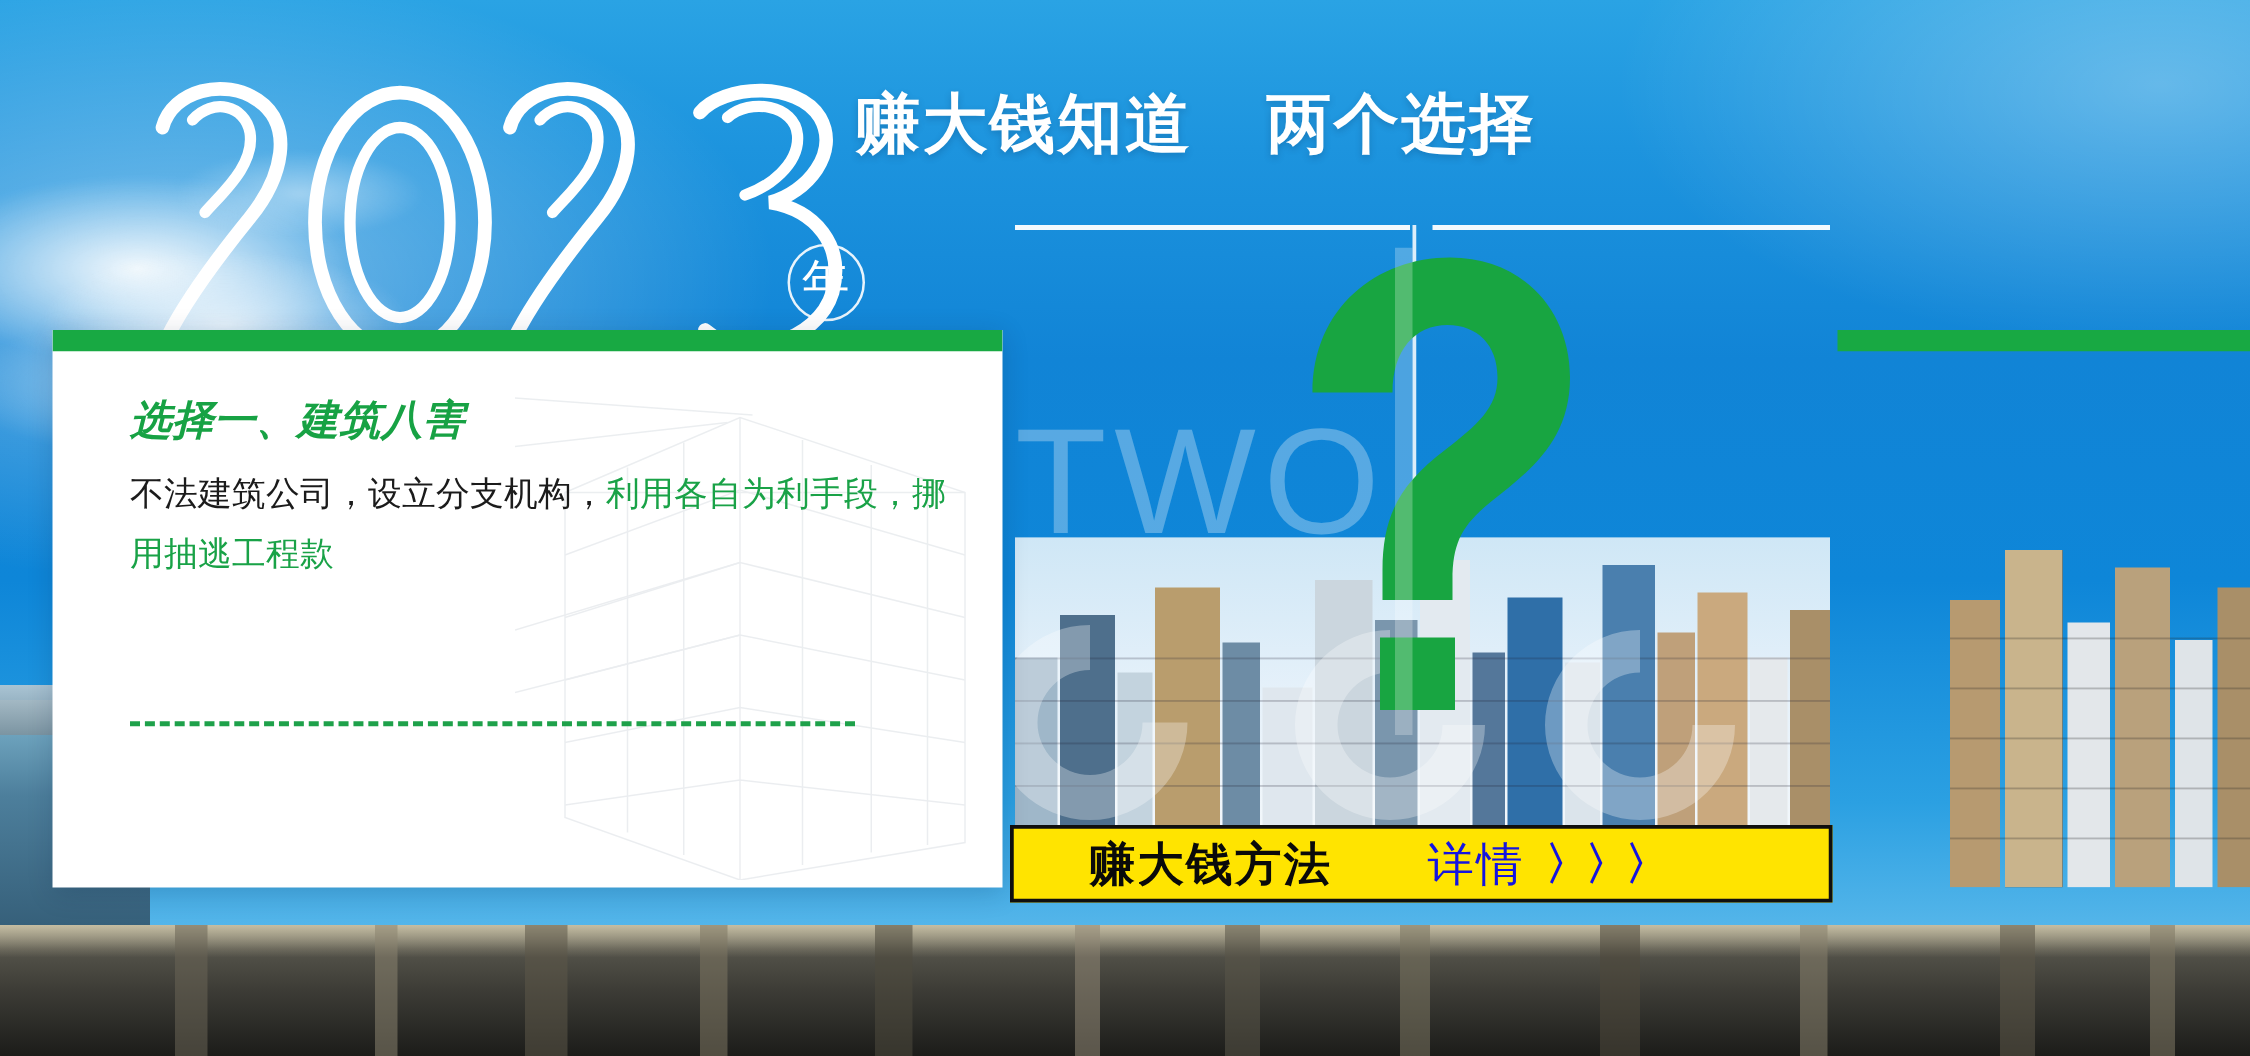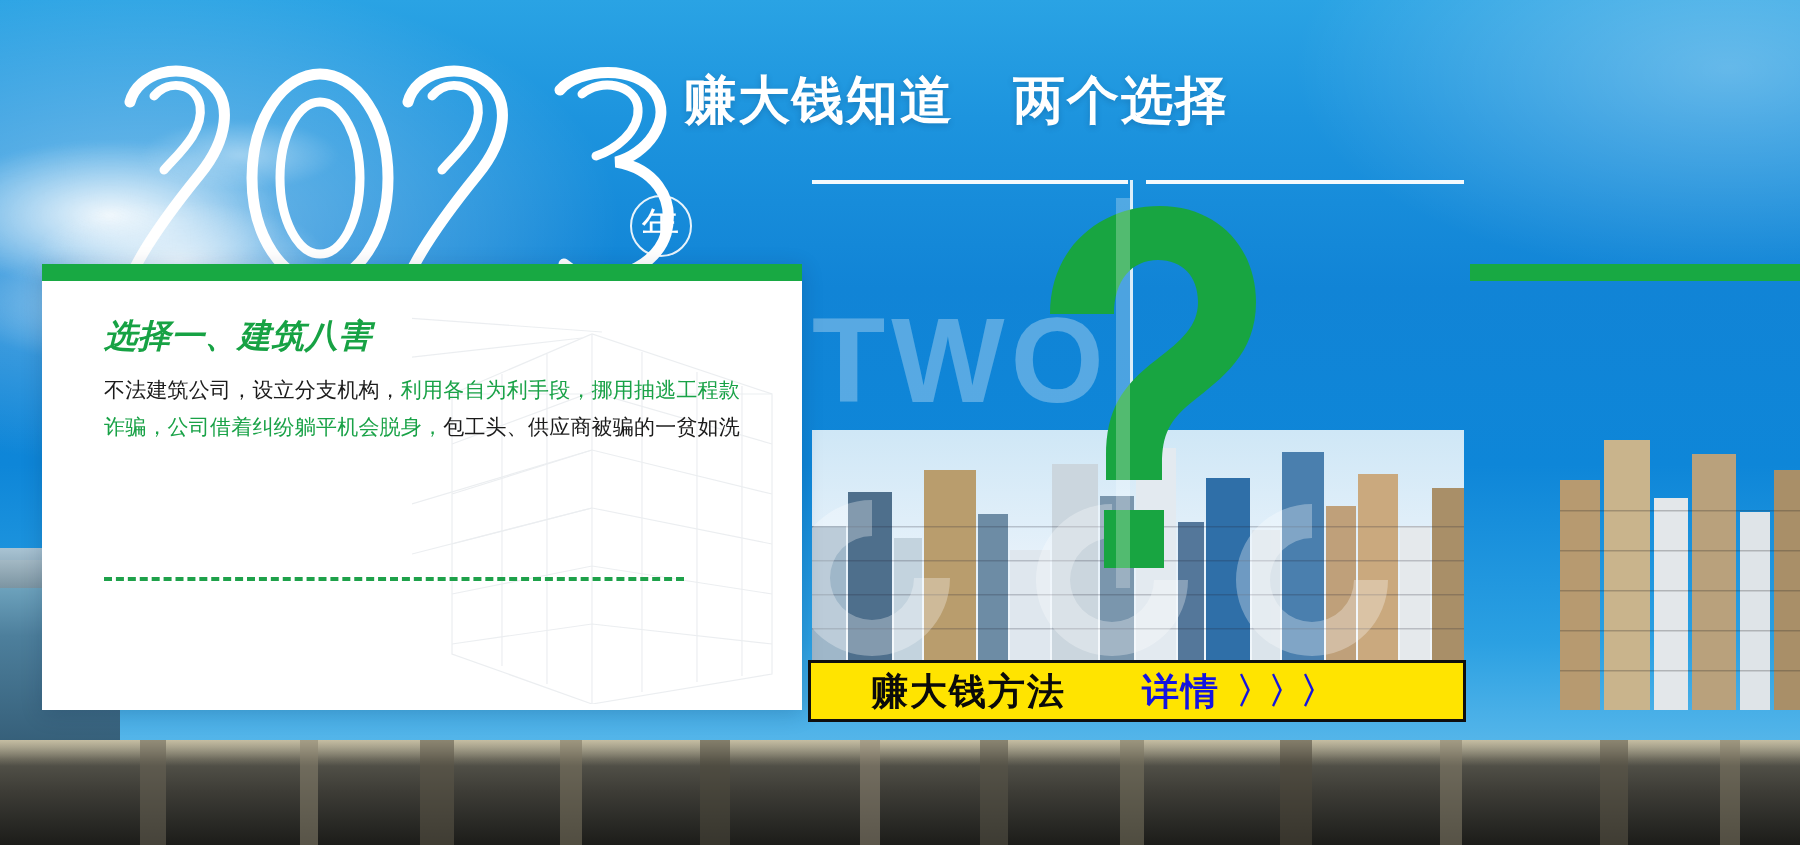--- a/index.html
+++ b/index.html
@@ -64,22 +64,22 @@
   .rule.r1 { left:812px; top:180px; width:316px; }
   .rule.r2 { left:1146px; top:180px; width:318px; }
   .rule-v {
     position:absolute; left:1130px; top:180px; width:3px; height:430px;
     background:rgba(255,255,255,.85);
   }
 
   
   .ghost {
     position:absolute; color:rgba(255,255,255,.30);
-    font-size:120px; font-weight:700; letter-spacing:6px; line-height:1;
-    white-space:nowrap; user-select:none;
+    font-size:120px; font-weight:400; letter-spacing:6px; line-height:1;
+    white-space:nowrap; user-select:none;margin-top:25px;
   }
   .ghost.g1 { left:812px; top:300px; }
   .ghost.g2 { left:812px; top:460px; }
 
   
   .photo {
     position:absolute; left:812px; top:430px; width:652px; height:232px;
     overflow:hidden; background:#cfe3f2;
   }
   .photo .sky2 {
@@ -102,21 +102,21 @@
   .cta {
     position:absolute; left:808px; top:660px; width:658px; height:62px;
     background:#ffe400; border:3px solid #0f0f0f;
     display:flex; align-items:center; z-index:8;text-align:center;
   }
   .cta-left {
     font-size:37px; font-weight:700; color:#0a0a0a;
     margin-left:60px; letter-spacing:2px; line-height:1;
   }
   .cta-right {
-    font-size:37px; font-weight:700; color:#1414e0;
+    font-size:37px; font-weight:400; color:#1414e0;
     margin-left:76px; letter-spacing:2px; line-height:1;
   }
   .chev {
     margin-left:16px; color:#1414e0; font-size:36px; font-weight:700;
     letter-spacing:-4px; line-height:1;
   }
 
   
   .card {
     position:absolute; left:42px; top:264px; width:760px; height:446px;
@@ -130,21 +130,21 @@
     opacity:.5; pointer-events:none;
   }
   .blueprint svg { width:100%; height:100%; }
 
   .card-inner { position:relative; padding:54px 38px 0 62px; }
   .sec-title {
     color:#17a244; font-size:33px; font-weight:700; letter-spacing:.5px;
     line-height:1.1; margin-bottom:18px; white-space:nowrap;font-style:italic;
   }
   .sec-body {
-    font-size:21px; line-height:1.75; color:#1b1b1b; letter-spacing:.2px;
+    font-size:27px; line-height:1.75; color:#1b1b1b; letter-spacing:.2px;
   }
   .hl { color:#19a247; }
   .divider {
     position:absolute; left:62px; top:313px; width:580px; height:0;
     border-top:4px dashed #1ea14a;
   }
   .sec2 { position:absolute; left:62px; top:340px; width:660px; }
 
   
   .right-green {
@@ -335,23 +335,20 @@
     </div>
 
     <div class="card-inner">
 
       <div>
         <div class="sec-title">选择一、建筑八害</div>
         <div class="sec-body">
           <div>
             <span>不法建筑公司，设立分支机构，</span><span class="hl">利用各自为利手段，挪用抽逃工程款</span>
           </div>
-          <div>
-            <span class="hl">诈骗，公司借着纠纷躺平机会脱身，</span><span>包工头、供应商被骗的一贫如洗</span>
-          </div>
         </div>
       </div>
     </div>
 
     <div class="divider"></div>
 
   </div>
 
   <div class="bottom-strip">
     <div class="bottom-glow"></div>

